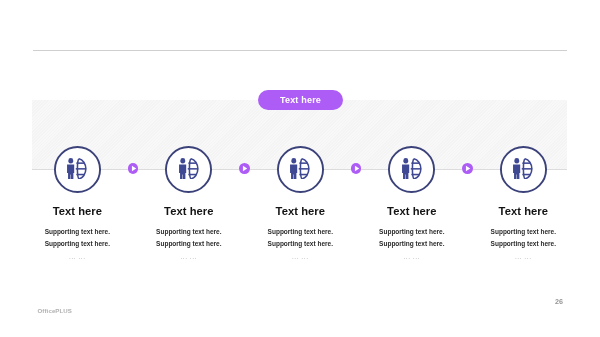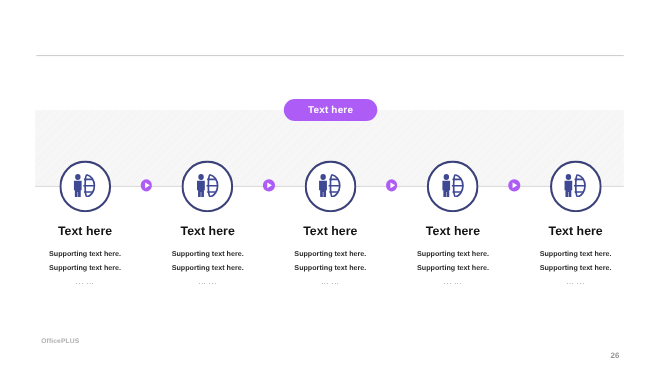--- a/index.html
+++ b/index.html
@@ -39,21 +39,21 @@
 
   .col { position:absolute; top:205px; width:160px; text-align:center; }
   .col h3 { margin:0; font-size:11.2px; line-height:13px; font-weight:bold;
             color:#131313; letter-spacing:0.05px; }
   .col p  { margin:0; font-size:6.5px; font-weight:600; color:#2b2b2b; line-height:12.2px; }
   .col .sup  { margin-top:8px; }
   .col .dots { margin-top:4.5px; font-size:5.5px; line-height:7px; color:#6a6a6a; letter-spacing:0.6px; }
 
   .footer-left  { position:absolute; left:37.5px; top:307.2px; font-size:6.1px; font-weight:600;
                   line-height:8px; color:#b0b0b0; letter-spacing:0.1px; }
-  .footer-right { position:absolute; left:555px; top:319px; font-size:7.2px; font-weight:700;
+  .footer-right { position:absolute; left:555px; top:298px; font-size:7.2px; font-weight:700;
                   line-height:8px; color:#959595; }
 
   .n1{left:53.8px}  .n2{left:165.3px} .n3{left:276.8px} .n4{left:388.3px} .n5{left:499.8px}
   .c1{left:-2.7px}  .c2{left:108.8px} .c3{left:220.3px} .c4{left:331.8px} .c5{left:443.3px}
   .a1{left:127.55px} .a2{left:239.05px} .a3{left:350.55px} .a4{left:462.05px}
 </style>
 </head>
 <body>
 
 <div class="slide">

